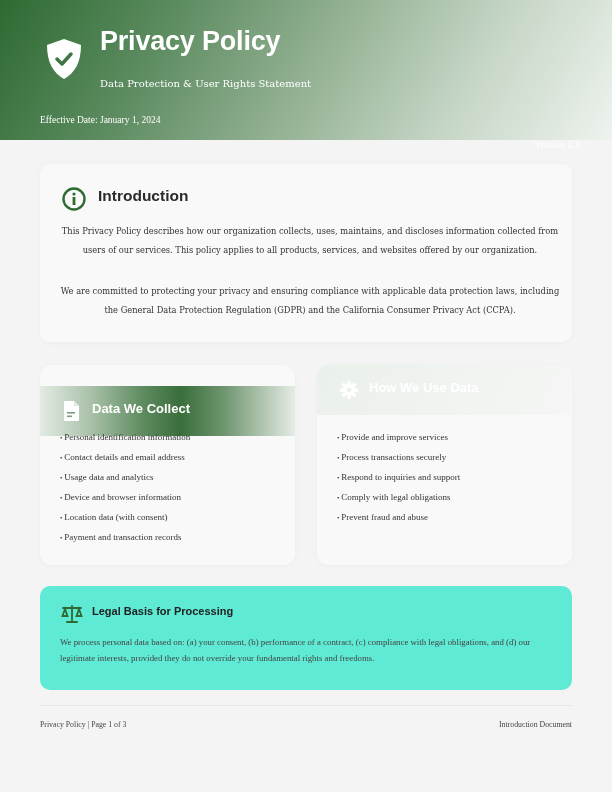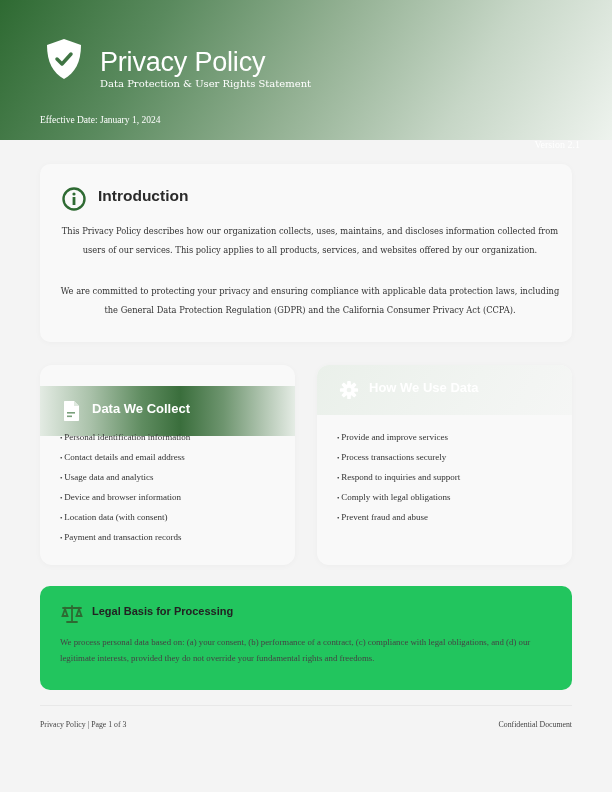--- a/index.html
+++ b/index.html
@@ -5,22 +5,22 @@
   * { box-sizing: border-box; margin: 0; padding: 0; }
   html, body { width: 612px; height: 792px; background: #f4f4f4; overflow: hidden; }
   body { font-family: "DejaVu Serif", serif; color: #333; position: relative; }
 
   .header {
     position: absolute; left: 0; top: 0; width: 612px; height: 140px;
     background: linear-gradient(120deg, #2e6a32 0%, #5a8a5e 25%, #92b092 50%, #c6d6c6 75%, #eef3ee 100%);
   }
   .shield { position: absolute; left: 44px; top: 38px; width: 40px; height: 42px; }
   .title {
-    position: absolute; left: 100px; top: 47px;
-    font-family: "Liberation Sans", sans-serif; font-size: 27px; font-weight: 400; color: #fff;
+    position: absolute; left: 100px; top: 26px;
+    font-family: "Liberation Sans", sans-serif; font-size: 27px; font-weight: 700; color: #fff;
     letter-spacing: -0.2px;
   }
   .subtitle {
     position: absolute; left: 100px; top: 78px;
     font-family: "DejaVu Serif", serif; font-size: 10px; color: #fff;
   }
   .eff-date {
     position: absolute; left: 40px; top: 115px;
     font-family: "Liberation Serif", serif; font-size: 9.5px; color: #fff;
   }
@@ -65,21 +65,21 @@
     font-family: "Liberation Sans", sans-serif; font-size: 13px; font-weight: 700; color: #fff;
   }
   .col-list { position: absolute; left: 20px; top: 65px; list-style: none; }
   .col-list li {
     font-family: "Liberation Serif", serif; font-size: 9px; color: #333; height: 20px; line-height: 14px;
   }
   .col-list li::before { content: "• "; font-size: 7px; }
 
   .legal-card {
     position: absolute; left: 40px; top: 586px; width: 532px; height: 104px;
-    background: #22c55e; border-radius: 10px;
+    background: #5eead4; border-radius: 10px;
   }
   .legal-icon { position: absolute; left: 21px; top: 18px; width: 22px; height: 20px; }
   .legal-title {
     position: absolute; left: 52px; top: 19px;
     font-family: "Liberation Sans", sans-serif; font-size: 11px; font-weight: 700; color: #222;
   }
   .legal-p {
     position: absolute; left: 20px; top: 48px; width: 490px;
     font-family: "Liberation Serif", serif; font-size: 8.8px; line-height: 16px; color: #444;
   }
@@ -175,13 +175,13 @@
       <path d="M4 5 L1.5 12 H6.5 Z"></path>
       <path d="M18 5 L15.5 12 H20.5 Z"></path>
     </g>
   </svg>
   <div class="legal-title">Legal Basis for Processing</div>
   <p class="legal-p">We process personal data based on: (a) your consent, (b) performance of a contract, (c) compliance with legal obligations, and (d) our legitimate interests, provided they do not override your fundamental rights and freedoms.</p>
 </div>
 
 <div class="footer-rule"></div>
 <div class="footer-left">Privacy Policy | Page 1 of 3</div>
-<div class="footer-right">Confidential Document</div>
+<div class="footer-right">Introduction Document</div>
 
 </body></html>

